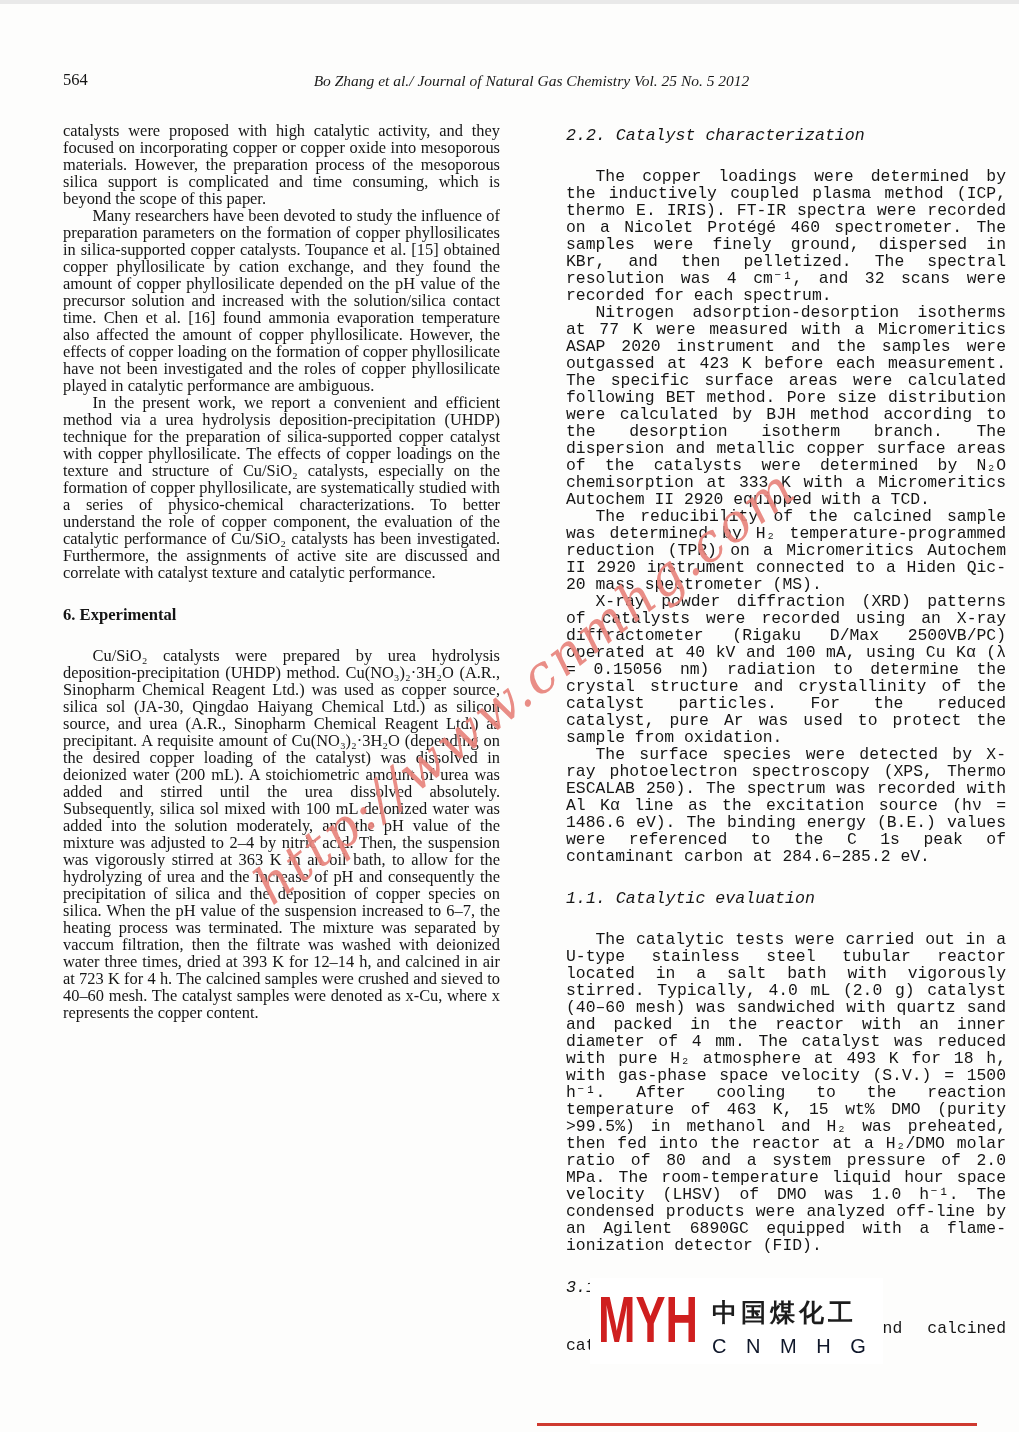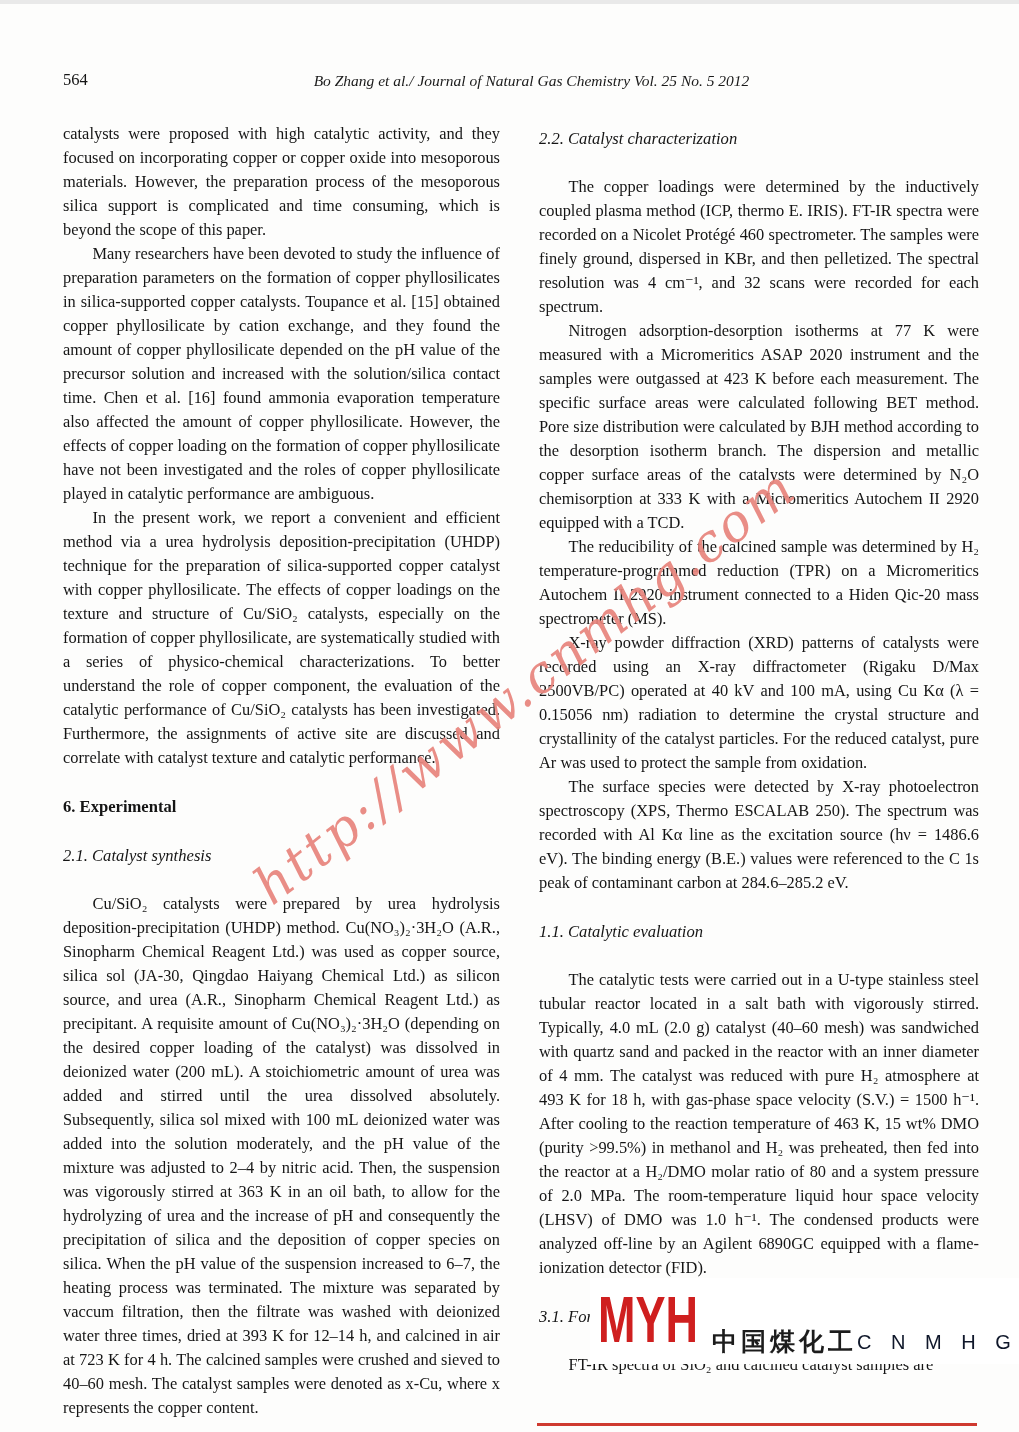--- a/index.html
+++ b/index.html
@@ -6,23 +6,23 @@
   .page {
     position:relative; width:1019px; height:1432px; margin:4px auto;
     background:#fdfdfc; overflow:hidden;
     font-family:"Liberation Serif","DejaVu Serif",serif; color:#151515;padding-left:44px;
   }
   .pagenum { position:absolute; left:63px; top:66px; font-size:16.5px; }
   .runhead {
     position:absolute; left:0; right:0; top:68px; text-align:center;
     font-style:italic; font-size:15.5px; color:#1a1a1a;
   }
-  .col { position:absolute; top:118px; font-size:16.4px; line-height:24px; text-align:justify; }
+  .col { position:absolute; top:118px; font-size:16.4px; line-height:17px; text-align:justify; }
   .col-left  { left:63px;  width:437px; }
-  .col-right { left:539px; width:440px; }
+  .col-right { left:566px; width:440px;font-family:Liberation Mono, monospace; }
   p.body { margin:0; }
   .indent { text-indent:1.8em; }
   .h2 { font-size:16.6px; font-weight:bold; margin:25px 0 24px 0; }
   .h3 { font-size:16.6px; font-style:italic; font-weight:normal; margin:25px 0 24px 0; }
   .col-right .h3:first-child { margin-top:5px; }
 
   .watermark {
     position:absolute; left:175px; top:652px; width:700px; text-align:center;
     transform:rotate(-38deg); transform-origin:center;
     font-family:"DejaVu Serif",serif; font-style:italic;
@@ -33,21 +33,21 @@
 
   .logo {
     position:absolute; left:590px; top:1274px;
     background:#ffffff; display:flex; align-items:flex-end; gap:12px;
     padding:4px 10px 6px 6px;
   }
   .logo-mono {
     font-family:"Liberation Sans",sans-serif; font-weight:900; font-size:64px;
     fill:var(--logo-red,#cf1f1f);
   }
-  .logo-text { display:flex; flex-direction:row; }
+  .logo-text { display:flex; flex-direction:column; }
   .logo-cn {
     font-family:"Liberation Sans",sans-serif; font-size:25px; font-weight:bold;
     color:#1c1c1c; letter-spacing:4px; white-space:nowrap;
   }
   .logo-en {
     font-family:"Liberation Sans",sans-serif; font-size:20px;
     color:#0f172a; letter-spacing:7px; margin-top:6px; white-space:nowrap;
   }
   .bottom-line {
     position:absolute; left:537px; top:1419px; width:440px; height:3px;
@@ -60,21 +60,20 @@
 <div class="page">
 
   <span class="pagenum">564</span>
   <div class="runhead">Bo Zhang et al./ Journal of Natural Gas Chemistry Vol. 25 No. 5  2012</div>
 
   <div class="col col-left">
     <p class="body">catalysts were proposed with high catalytic activity, and they focused on incorporating copper or copper oxide into mesoporous materials.  However, the preparation process of the mesoporous silica support is complicated and time consuming, which is beyond the scope of this paper.</p>
     <p class="body indent">Many researchers have been devoted to study the influence of preparation parameters on the formation of copper phyllosilicates in silica-supported copper catalysts. Toupance et al. [15] obtained copper phyllosilicate by cation exchange, and they found the amount of copper phyllosilicate depended on the pH value of the precursor solution and increased with the solution/silica contact time.  Chen et al. [16] found ammonia evaporation temperature also affected the amount of copper phyllosilicate. However, the effects of copper loading on the formation of copper phyllosilicate have not been investigated and the roles of copper phyllosilicate played in catalytic performance are ambiguous.</p>
     <p class="body indent">In the present work, we report a convenient and efficient method via a urea hydrolysis deposition-precipitation (UHDP) technique for the preparation of silica-supported copper catalyst with copper phyllosilicate.  The effects of copper loadings on the texture and structure of Cu/SiO₂ catalysts, especially on the formation of copper phyllosilicate, are systematically studied with a series of physico-chemical characterizations.  To better understand the role of copper component, the evaluation of the catalytic performance of Cu/SiO₂ catalysts has been investigated.  Furthermore, the assignments of active site are discussed and correlate with catalyst texture and catalytic performance.</p>
     <h2 class="h2">6. Experimental</h2>
-    <h3 class="h3">2.1. Catalyst synthesis</h3>
     <p class="body indent">Cu/SiO₂ catalysts were prepared by urea hydrolysis deposition-precipitation (UHDP) method.  Cu(NO₃)₂·3H₂O (A.R., Sinopharm Chemical Reagent Ltd.) was used as copper source, silica sol (JA-30, Qingdao Haiyang Chemical Ltd.) as silicon source, and urea (A.R., Sinopharm Chemical Reagent Ltd.) as precipitant.  A requisite amount of Cu(NO₃)₂·3H₂O (depending on the desired copper loading of the catalyst) was dissolved in deionized water (200 mL). A stoichiometric amount of urea was added and stirred until the urea dissolved absolutely. Subsequently, silica sol mixed with 100 mL deionized water was added into the solution moderately, and the pH value of the mixture was adjusted to 2–4 by nitric acid. Then, the suspension was vigorously stirred at 363 K in an oil bath, to allow for the hydrolyzing of urea and the increase of pH and consequently the precipitation of silica and the deposition of copper species on silica. When the pH value of the suspension increased to 6–7, the heating process was terminated.  The mixture was separated by vaccum filtration, then the filtrate was washed with deionized water three times, dried at 393 K for 12–14 h, and calcined in air at 723 K for 4 h.  The calcined samples were crushed and sieved to 40–60 mesh.  The catalyst samples were denoted as x-Cu, where x represents the copper content.</p>
   </div>
 
   <div class="col col-right">
     <h3 class="h3">2.2. Catalyst characterization</h3>
     <p class="body indent">The copper loadings were determined by the inductively coupled plasma method (ICP, thermo E. IRIS). FT-IR spectra were recorded on a Nicolet Protégé 460 spectrometer.  The samples were finely ground, dispersed in KBr, and then pelletized.  The spectral resolution was 4 cm⁻¹, and 32 scans were recorded for each spectrum.</p>
     <p class="body indent">Nitrogen adsorption-desorption isotherms at 77 K were measured with a Micromeritics ASAP 2020 instrument and the samples were outgassed at 423 K before each measurement.  The specific surface areas were calculated following BET method.  Pore size distribution were calculated by BJH method according to the desorption isotherm branch.  The dispersion and metallic copper surface areas of the catalysts were determined by N₂O chemisorption at 333 K with a Micromeritics Autochem II 2920 equipped with a TCD.</p>
     <p class="body indent">The reducibility of the calcined sample was determined by H₂ temperature-programmed reduction (TPR) on a Micromeritics Autochem II 2920 instrument connected to a Hiden Qic-20 mass spectrometer (MS).</p>
     <p class="body indent">X-ray powder diffraction (XRD) patterns of catalysts were recorded using an X-ray diffractometer (Rigaku D/Max 2500VB/PC) operated at 40 kV and 100 mA, using Cu Kα (λ = 0.15056 nm) radiation to determine the crystal structure and crystallinity of the catalyst particles. For the reduced catalyst, pure Ar was used to protect the sample from oxidation.</p>
     <p class="body indent">The surface species were detected by X-ray photoelectron spectroscopy (XPS, Thermo ESCALAB 250).  The spectrum was recorded with Al Kα line as the excitation source (hν = 1486.6 eV).  The binding energy (B.E.) values were referenced to the C 1s peak of contaminant carbon at 284.6–285.2 eV.</p>

